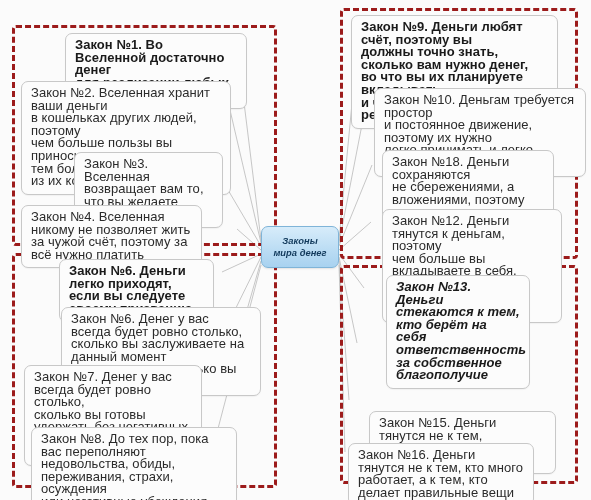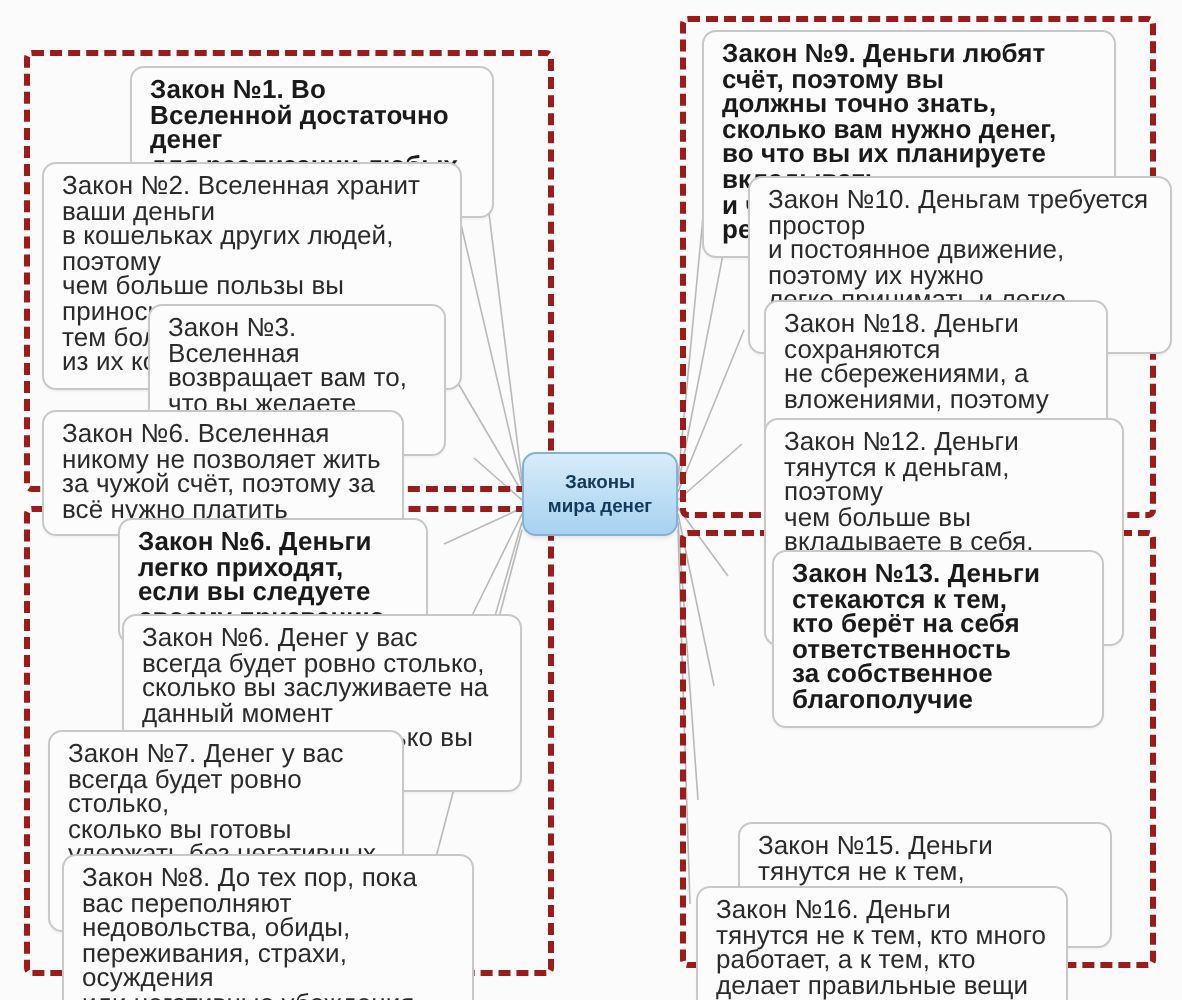--- a/index.html
+++ b/index.html
@@ -49,20 +49,21 @@
     border:1px solid #7fb4d8;
     border-radius:7px;
     display:flex;align-items:center;justify-content:center;
     text-align:center;
     font-size:9.4px;
     line-height:12.5px;
     font-weight:bold;
     color:#123a5c;
     white-space:pre-line;
     box-shadow:0 1px 2px rgba(0,0,0,0.10);
+    font-style:italic;
   }
 </style>
 </head>
 <body>
 
 <div id="canvas">
 
   <svg id="wires" viewBox="0 0 591 500">
     <g stroke="#b9b9b9" stroke-width="0.8" fill="none">
 
@@ -95,21 +96,21 @@
 для реализации любых ваших замыслов</div>
 
   <div class="node" style="left:21px;top:81px;width:210px;">Закон №2. Вселенная хранит ваши деньги
 в кошельках других людей, поэтому
 чем больше пользы вы приносите людям,
 тем больше денег перетекает из их кошельков в ваш</div>
 
   <div class="node" style="left:74px;top:152px;width:149px;">Закон №3. Вселенная возвращает вам то,
 что вы желаете другим людям</div>
 
-  <div class="node" style="left:21px;top:205px;width:181px;">Закон №6. Вселенная никому не позволяет жить
+  <div class="node" style="left:21px;top:205px;width:181px;">Закон №4. Вселенная никому не позволяет жить
 за чужой счёт, поэтому за всё нужно платить</div>
 
   <div class="node bold" style="left:59px;top:259px;width:155px;">Закон №6. Деньги легко приходят,
 если вы следуете своему призванию</div>
 
   <div class="node" style="left:18px;top:307px;width:200px;margin-left:43px;">Закон №6. Денег у вас всегда будет ровно столько,
 сколько вы заслуживаете на данный момент
 или столько, на сколько вы соглашаетесь</div>
 
   <div class="node" style="left:24px;top:365px;width:178px;">Закон №7. Денег у вас всегда будет ровно столько,
@@ -131,21 +132,21 @@
 легко принимать и легко отдавать</div>
 
   <div class="node" style="left:382px;top:150px;width:172px;">Закон №18. Деньги сохраняются
 не сбережениями, а вложениями, поэтому
 нужно вкладывать деньги, а не хранить их</div>
 
   <div class="node" style="left:382px;top:209px;width:180px;">Закон №12. Деньги тянутся к деньгам, поэтому
 чем больше вы вкладываете в себя,
 тем больше денег притягиваете в свою жизнь</div>
 
-  <div class="node bold" style="left:386px;top:275px;width:166px;">Закон №13. Деньги стекаются к тем,
+  <div class="node bold" style="left:386px;top:275px;width:144px;font-style:italic;">Закон №13. Деньги стекаются к тем,
 кто берёт на себя ответственность
 за собственное благополучие</div>
 
 
   <div class="node" style="left:369px;top:411px;width:187px;">Закон №15. Деньги тянутся не к тем,
 кто много знает, а к тем, кто правильно мыслит</div>
 
   <div class="node" style="left:348px;top:443px;width:186px;">Закон №16. Деньги тянутся не к тем, кто много
 работает, а к тем, кто делает правильные вещи</div>
 

